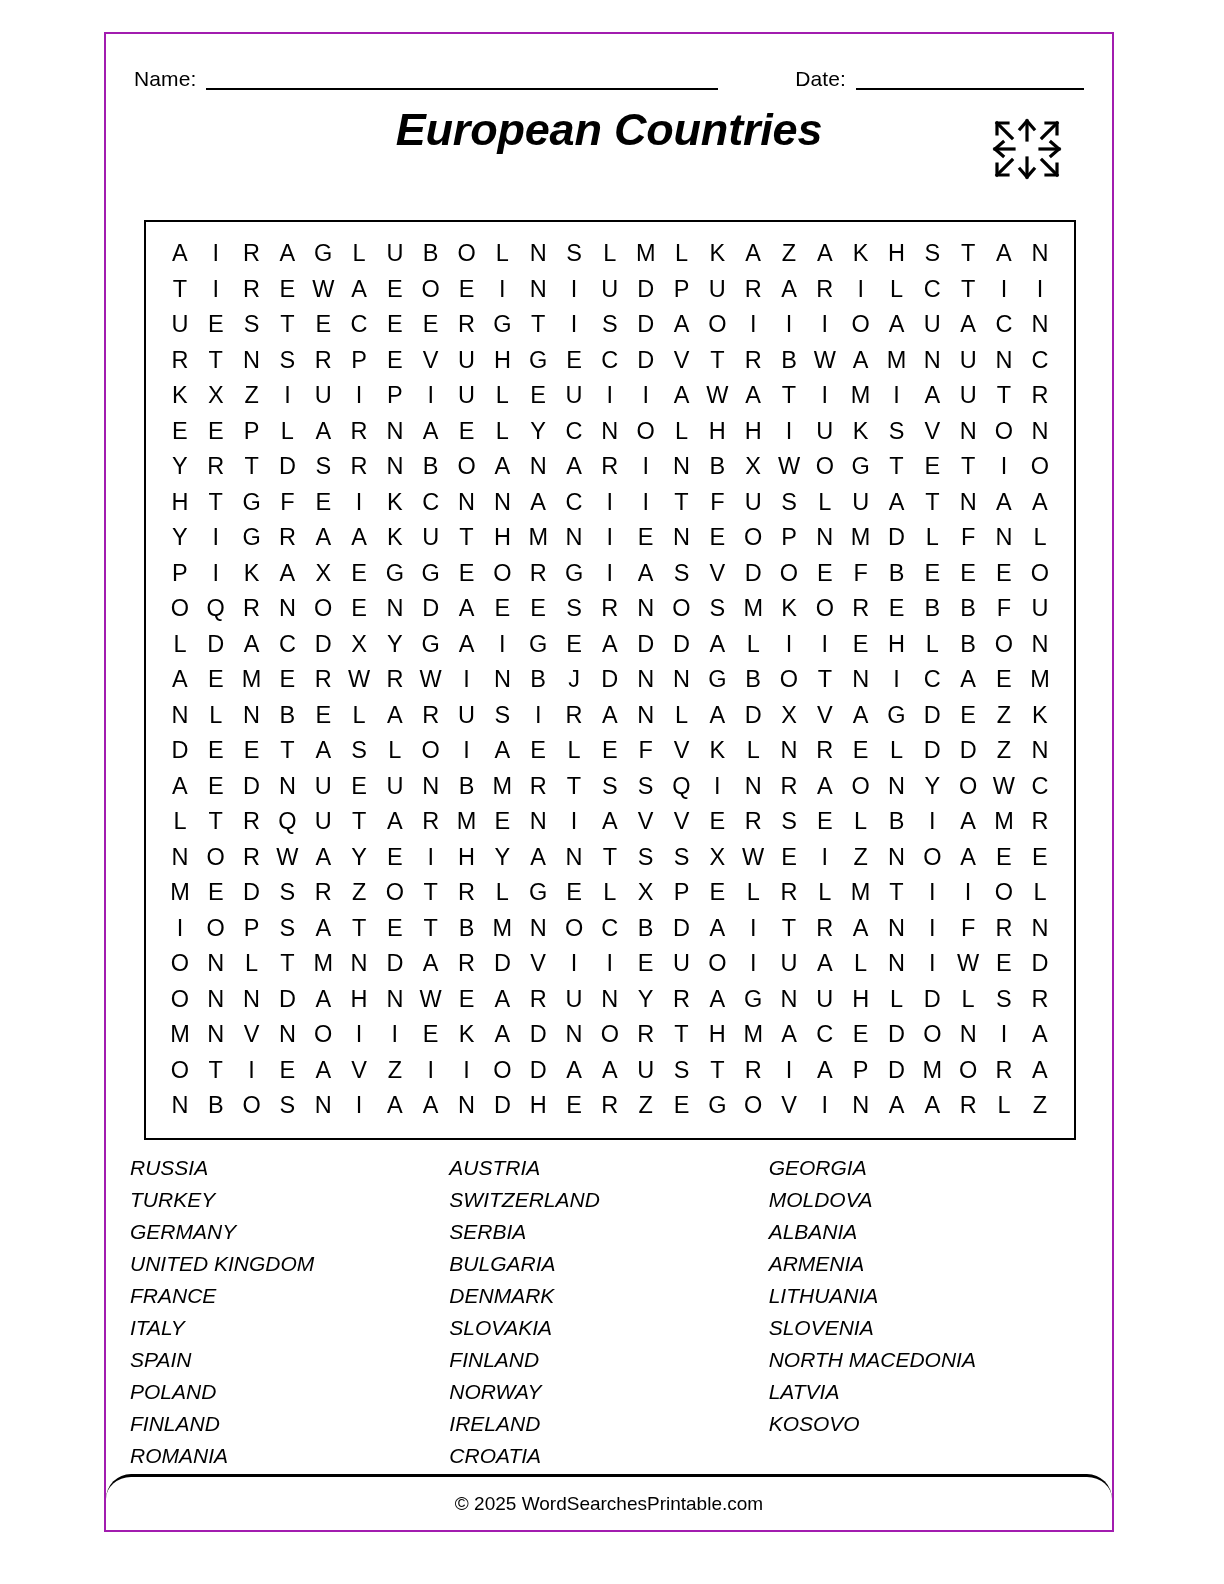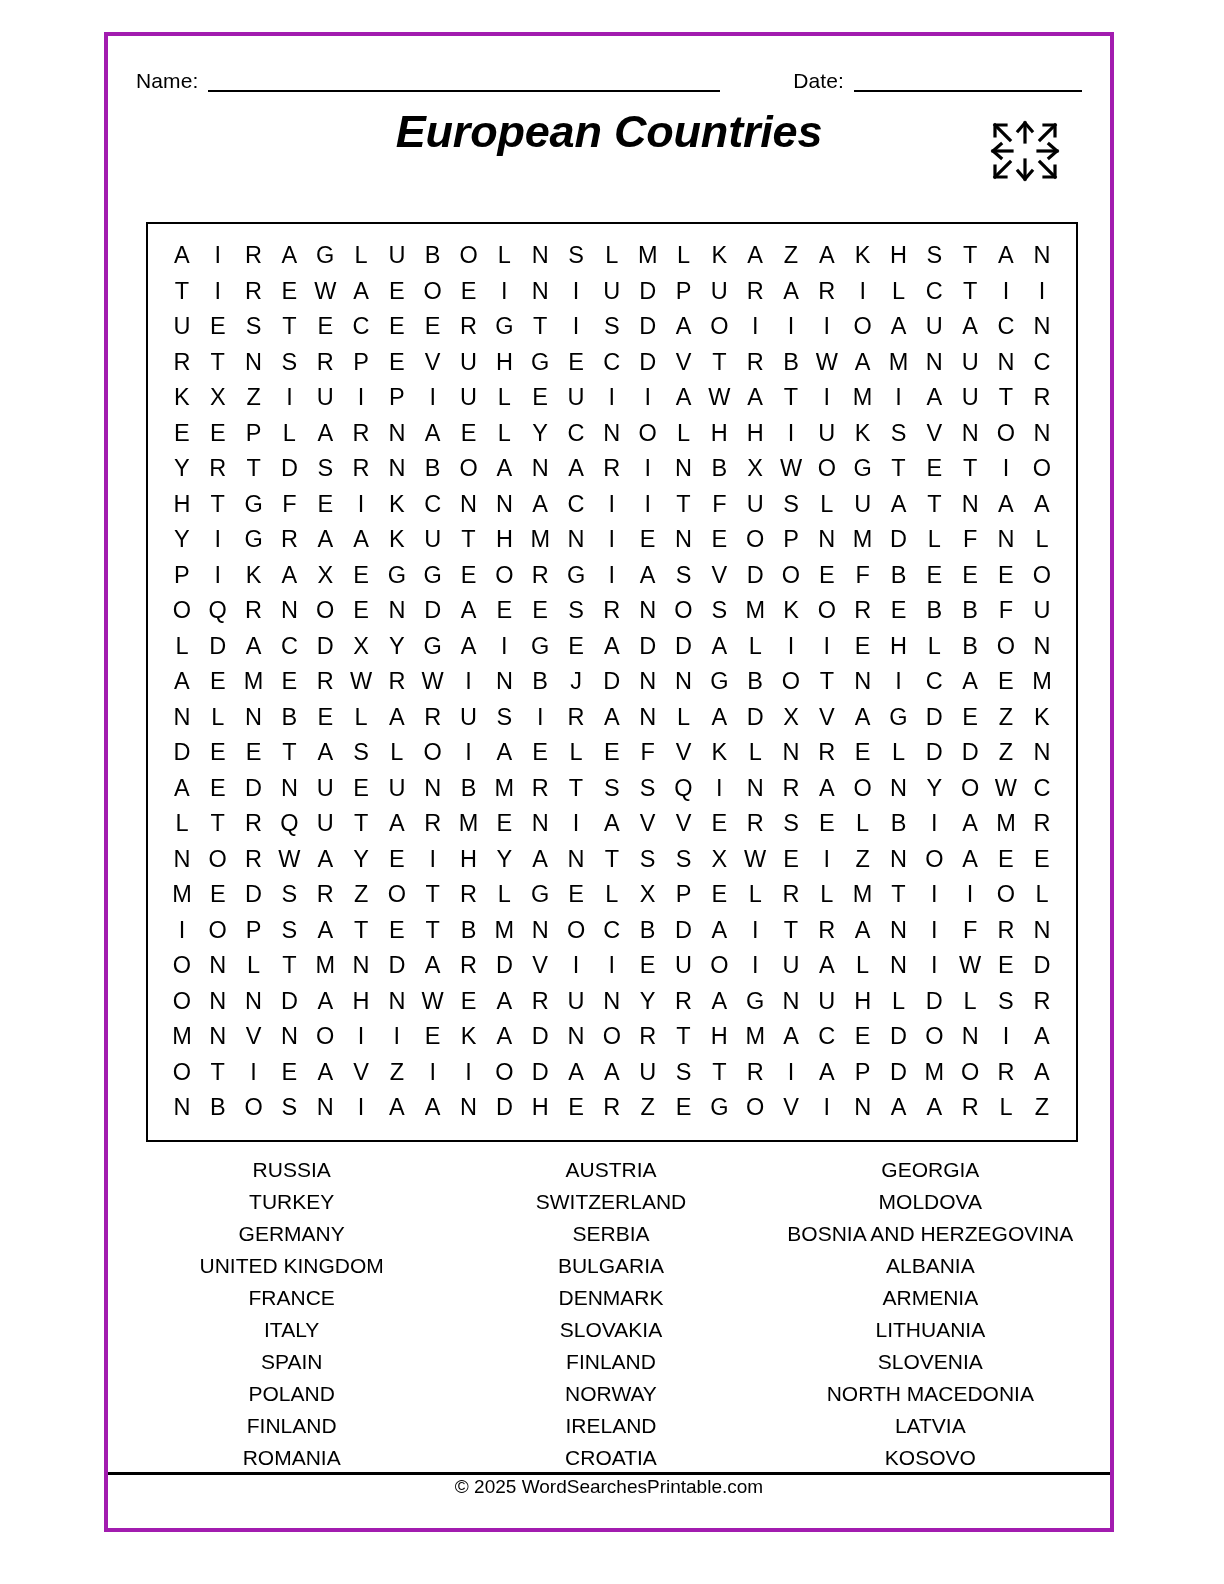--- a/index.html
+++ b/index.html
@@ -15,21 +15,21 @@
     color: #000000;
     overflow: hidden;
   }
 
   .page {
     position: absolute;
     left: 104px;
     top: 32px;
     width: 1010px;
     height: 1500px;
-    border: 4px solid #a21caf;
+    border: 2px solid #a21caf;
     box-sizing: border-box;
     background: #ffffff;
   }
 
   
   .namedate {
     position: absolute;
     left: 0;
     top: 0;
     width: 100%;
@@ -121,42 +121,44 @@
     top: 1118px;
     width: 958px;
     height: 330px;
     display: flex;
     justify-content: space-between;
   }
   .wl-col {
     flex: 1 1 0;
     display: flex;
     flex-direction: column;
-    align-items: center;
+    align-items: flex-start;
     justify-content: flex-start;
+    font-style: italic;
   }
   .wl-col .word {
     font-size: 21px;
     line-height: 32px;
     white-space: nowrap;
     text-align: center;
   }
 
   
   .footer {
     position: absolute;
     left: 0;
     bottom: 0;
     width: 100%;
     height: 56px;
     border-top: 3px solid #000;
     box-sizing: border-box;
     display: flex;
-    align-items: flex-start;
+    align-items: center;
     justify-content: center;
+    border-radius: 25px;
   }
   .footer-text {
     font-size: 19px;
     line-height: 24px;
   }
 </style>
 </head>
 <body>
 
 <div class="page">
@@ -904,21 +906,20 @@
         <div class="word">DENMARK</div>
         <div class="word">SLOVAKIA</div>
         <div class="word">FINLAND</div>
         <div class="word">NORWAY</div>
         <div class="word">IRELAND</div>
         <div class="word">CROATIA</div>
       </div>
     <div class="wl-col">
         <div class="word">GEORGIA</div>
         <div class="word">MOLDOVA</div>
-        <div class="word">BOSNIA AND HERZEGOVINA</div>
         <div class="word">ALBANIA</div>
         <div class="word">ARMENIA</div>
         <div class="word">LITHUANIA</div>
         <div class="word">SLOVENIA</div>
         <div class="word">NORTH MACEDONIA</div>
         <div class="word">LATVIA</div>
         <div class="word">KOSOVO</div>
       </div>
   </div>
 

